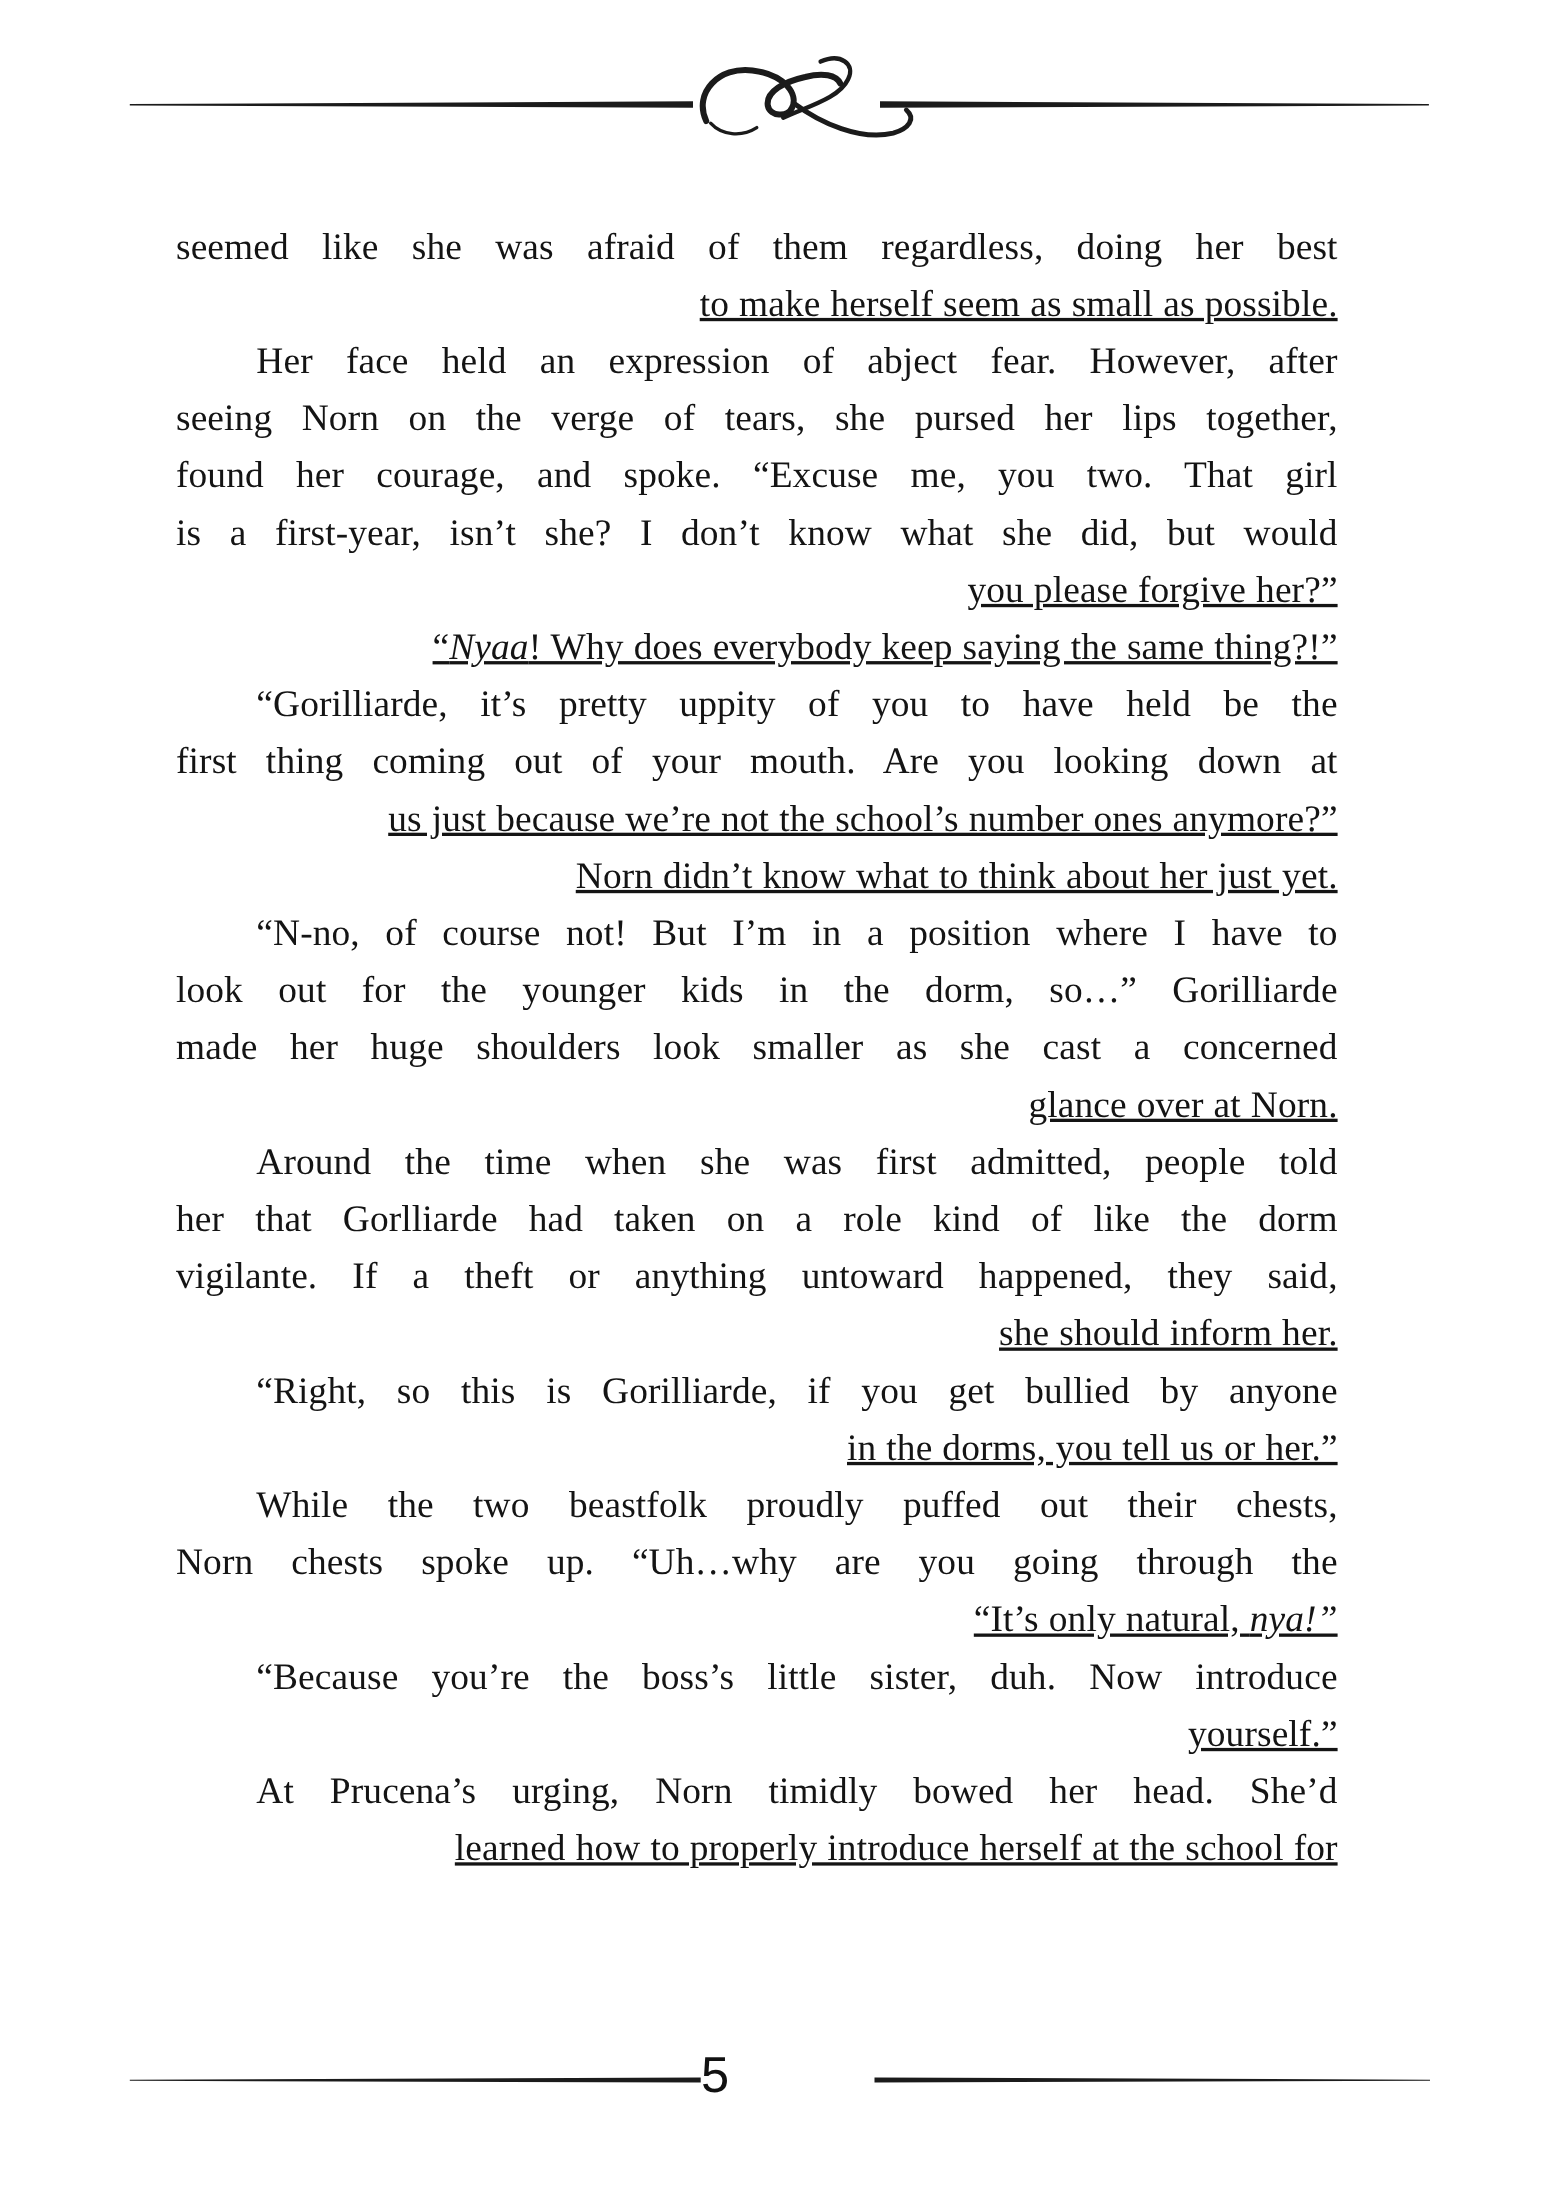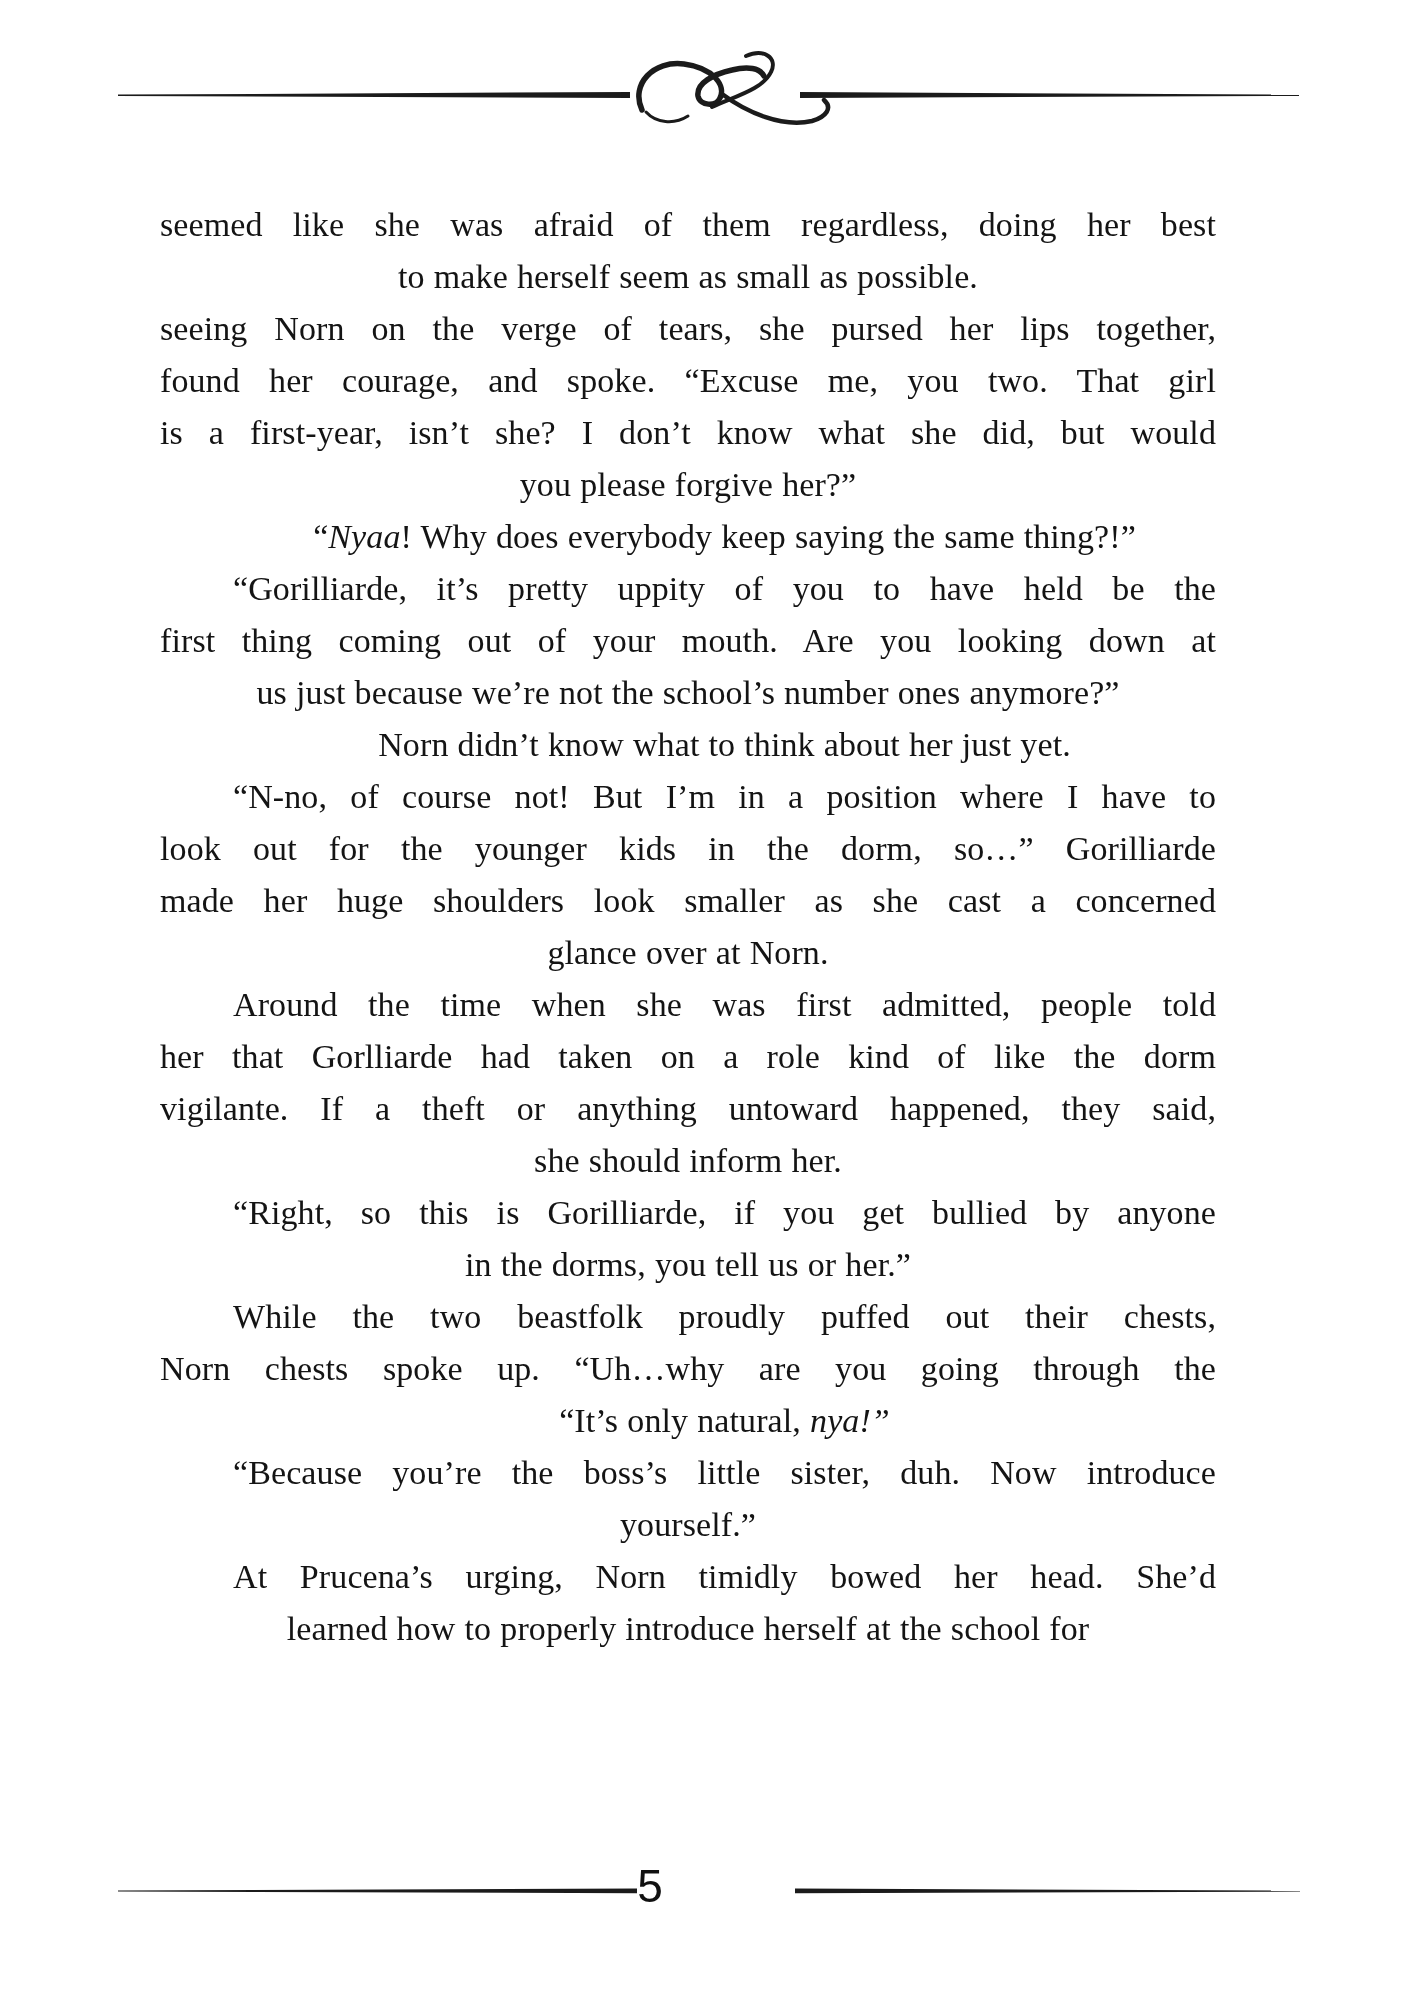--- a/index.html
+++ b/index.html
@@ -28,22 +28,23 @@
     line-height: 52px;
     letter-spacing: 0.1px;
     word-spacing: 0.5px;
   }
   .line {
     text-align: justify;
     text-align-last: justify;
     white-space: normal;
   }
   .line.end {
-    text-align: center;
+    text-align: right;
     text-align-last: auto;
+    text-decoration: underline;
   }
   .line.ind { padding-left: 73px; }
   .i { font-style: italic; }
   .pageno {
     position: absolute;
     top: 1862px;
     left: 0;
     width: 100%;
     text-align: center;
     font-family: "Liberation Sans", sans-serif;
@@ -69,20 +70,21 @@
       <path d="M 20,62 C 30,73 48,75 62,66" stroke-width="3"></path>
     </g>
   </svg>
 
   <div class="body-text" id="body-text">
       <div>
         <div class="line"><span>seemed like she was afraid of them regardless, doing her best</span></div>
         <div class="line end"><span>to make herself seem as small as possible.</span></div>
       </div>
       <div>
+        <div class="line ind"><span>Her face held an expression of abject fear. However, after</span></div>
         <div class="line"><span>seeing Norn on the verge of tears, she pursed her lips together,</span></div>
         <div class="line"><span>found her courage, and spoke. “Excuse me, you two. That girl</span></div>
         <div class="line"><span>is a first-year, isn’t she? I don’t know what she did, but would</span></div>
         <div class="line end"><span>you please forgive her?”</span></div>
       </div>
       <div>
         <div class="line end ind"><span>“</span><span class="i">Nyaa</span><span>! Why does everybody keep saying the same thing?!”</span></div>
       </div>
       <div>
         <div class="line ind"><span>“Gorilliarde, it’s pretty uppity of you to have held be the</span></div>

